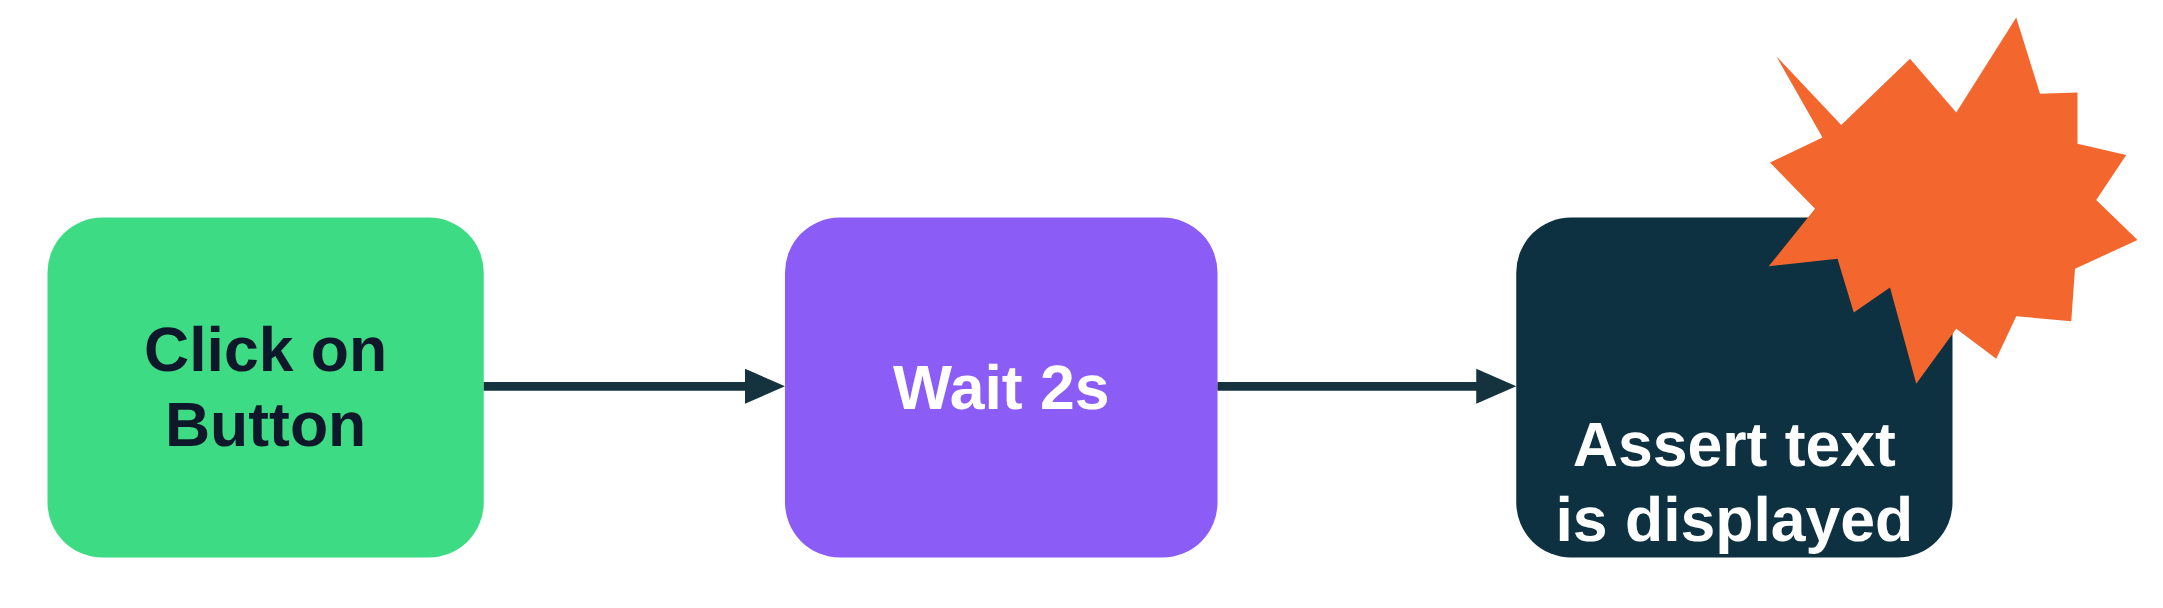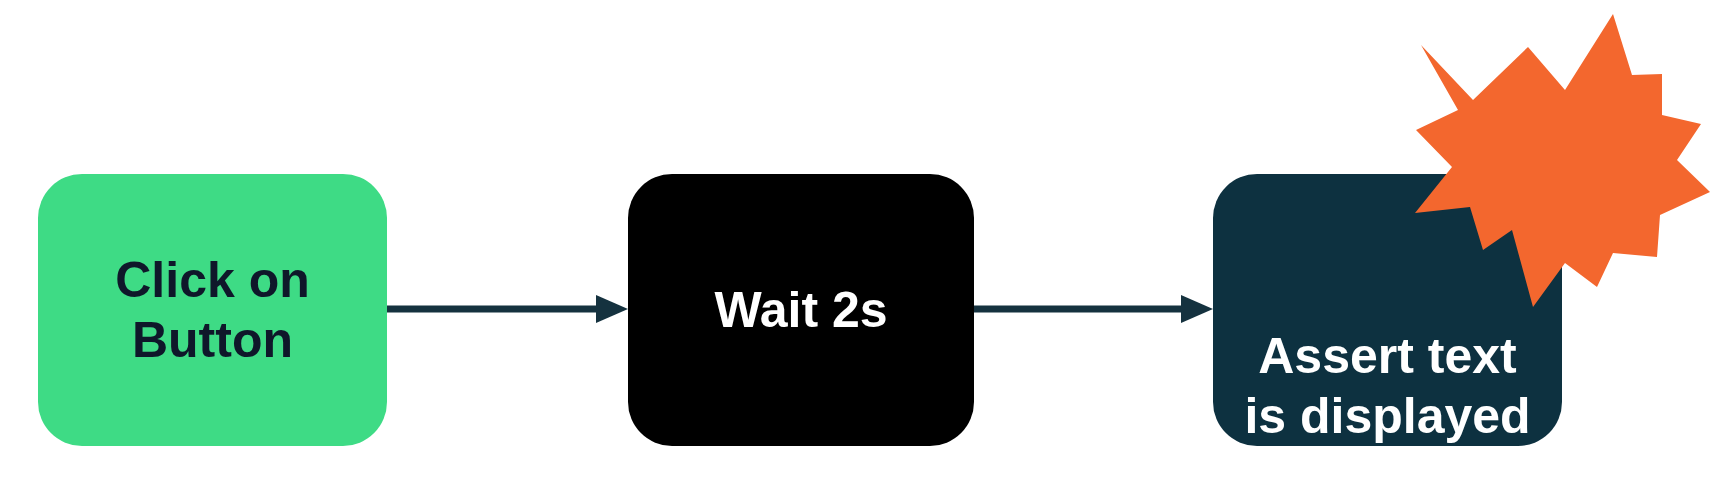--- a/index.html
+++ b/index.html
@@ -58,21 +58,21 @@
 </head>
 <body>
 
 <div class="canvas" style="background-color: rgb(255, 255, 255);">
 
   <div class="flow-node node-1" style="background-color: rgb(62, 219, 133);">
     <div class="node-label" style="color: #0f172a;">Click on
 Button</div>
   </div>
 
-  <div class="flow-node node-2" style="background-color: #000000;">
+  <div class="flow-node node-2" style="background-color: #8b5cf6;">
     <div class="node-label" style="color: rgb(255, 255, 255);">Wait 2s</div>
   </div>
 
   <div class="flow-node node-3" style="background-color: rgb(13, 49, 64);">
     <div class="node-label" style="color: rgb(255, 255, 255);">Assert text
 is displayed</div>
   </div>
 
   <svg class="arrows-layer" viewBox="0 0 1730 486" xmlns="http://www.w3.org/2000/svg">
     <g>

